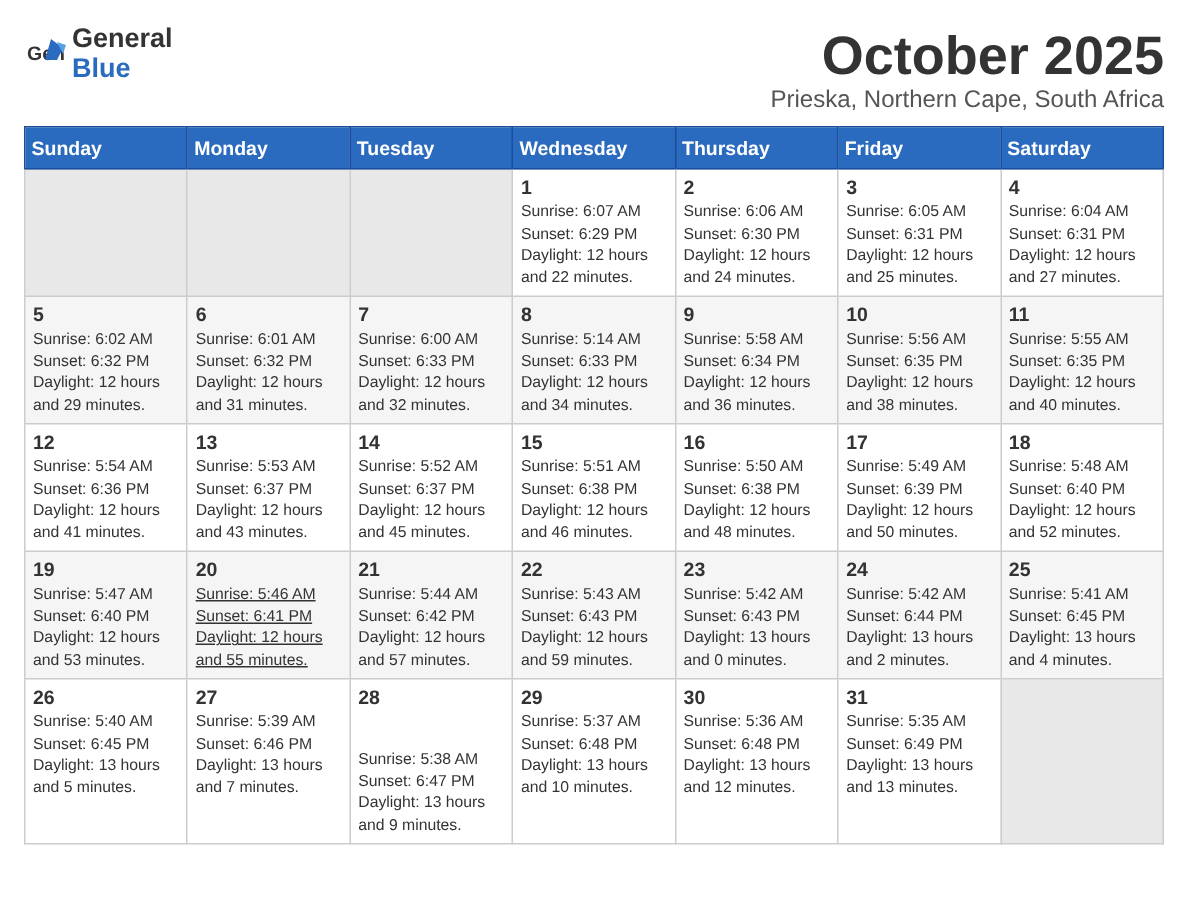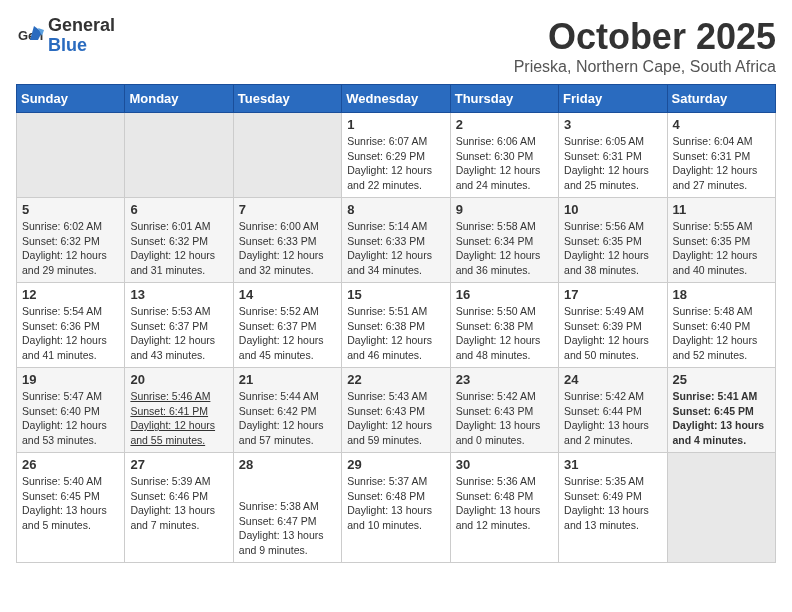--- a/index.html
+++ b/index.html
@@ -286,21 +286,21 @@
         </td>
         <td>
           <span class="day-number">24</span>
           <div class="day-info" style="white-space: pre-line;">Sunrise: 5:42 AM
 Sunset: 6:44 PM
 Daylight: 13 hours
 and 2 minutes.</div>
         </td>
         <td>
           <span class="day-number">25</span>
-          <div class="day-info" style="white-space: pre-line; font-weight: bold;">Sunrise: 5:41 AM
+          <div class="day-info" style="white-space: pre-line;">Sunrise: 5:41 AM
 Sunset: 6:45 PM
 Daylight: 13 hours
 and 4 minutes.</div>
         </td>
       </tr>
       <tr>
         <td>
           <span class="day-number">26</span>
           <div class="day-info" style="white-space: pre-line;">Sunrise: 5:40 AM
 Sunset: 6:45 PM

